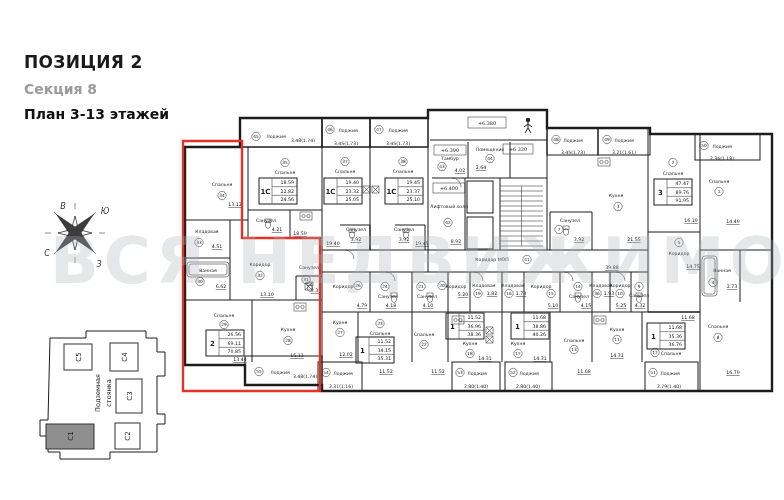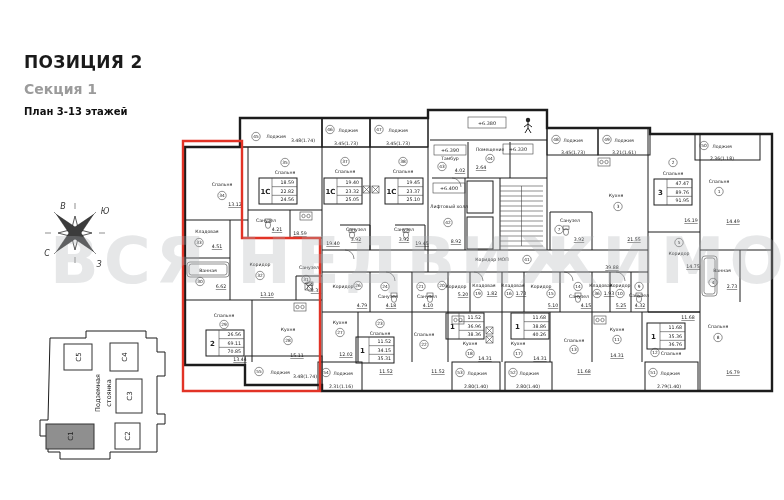--- a/index.html
+++ b/index.html
@@ -1,21 +1,21 @@
 <!DOCTYPE html>
 <html><head>
 <meta charset="utf-8">
 <style>
   html,body{margin:0;padding:0;}
   body{width:784px;height:500px;background:#fff;position:relative;overflow:hidden;
        font-family:"DejaVu Sans",sans-serif;}
   .hdr{position:absolute;left:24px;top:52px;z-index:10;}
   .hdr .pos{font-size:17px;font-weight:bold;color:#1a1a1a;letter-spacing:.3px;}
   .hdr .sec{font-size:14px;font-weight:bold;color:#9b9b9b;margin-top:9px;}
-  .hdr .pln{font-size:10px;font-weight:bold;color:#111;margin-top:9px;}
+  .hdr .pln{font-size:14px;font-weight:bold;color:#111;margin-top:9px;}
   .wm{position:absolute;left:50px;top:224px;z-index:6;font-size:64px;font-weight:bold;
       color:#aeb2b6;opacity:.30;letter-spacing:5px;white-space:nowrap;pointer-events:none;}
   svg{position:absolute;left:0;top:0;z-index:2;}
   svg text{fill:#222;}
   .t-name{font-size:4.6px;}
   .t-circ{font-size:4.3px;}
   .t-area{font-size:4.7px;text-decoration:underline;}
   .t-type{font-size:7px;font-weight:bold;}
   .t-cell{font-size:4.7px;}
   .t-elev{font-size:4.9px;}
@@ -25,21 +25,21 @@
   .mid{text-anchor:middle;}
   .w1{stroke:#1c1c1c;stroke-width:1;fill:none;}
   .w2{stroke:#1c1c1c;stroke-width:2.4;fill:none;}
   .thin{stroke:#444;stroke-width:.6;fill:none;}
 </style>
 </head>
 <body>
 
 <div class="hdr">
   <div class="pos">ПОЗИЦИЯ 2</div>
-  <div class="sec">Секция 1</div>
+  <div class="sec">Секция 8</div>
   <div class="pln">План 3-13 этажей</div>
 </div>
 
 <div class="wm">ВСЯ НЕДВИЖИМОСТЬ</div>
 
 <svg id="plan" width="784" height="500" viewBox="0 0 784 500">
 
   <g>
     <g class="thin">
       <line x1="75" y1="203" x2="75" y2="209"></line>

